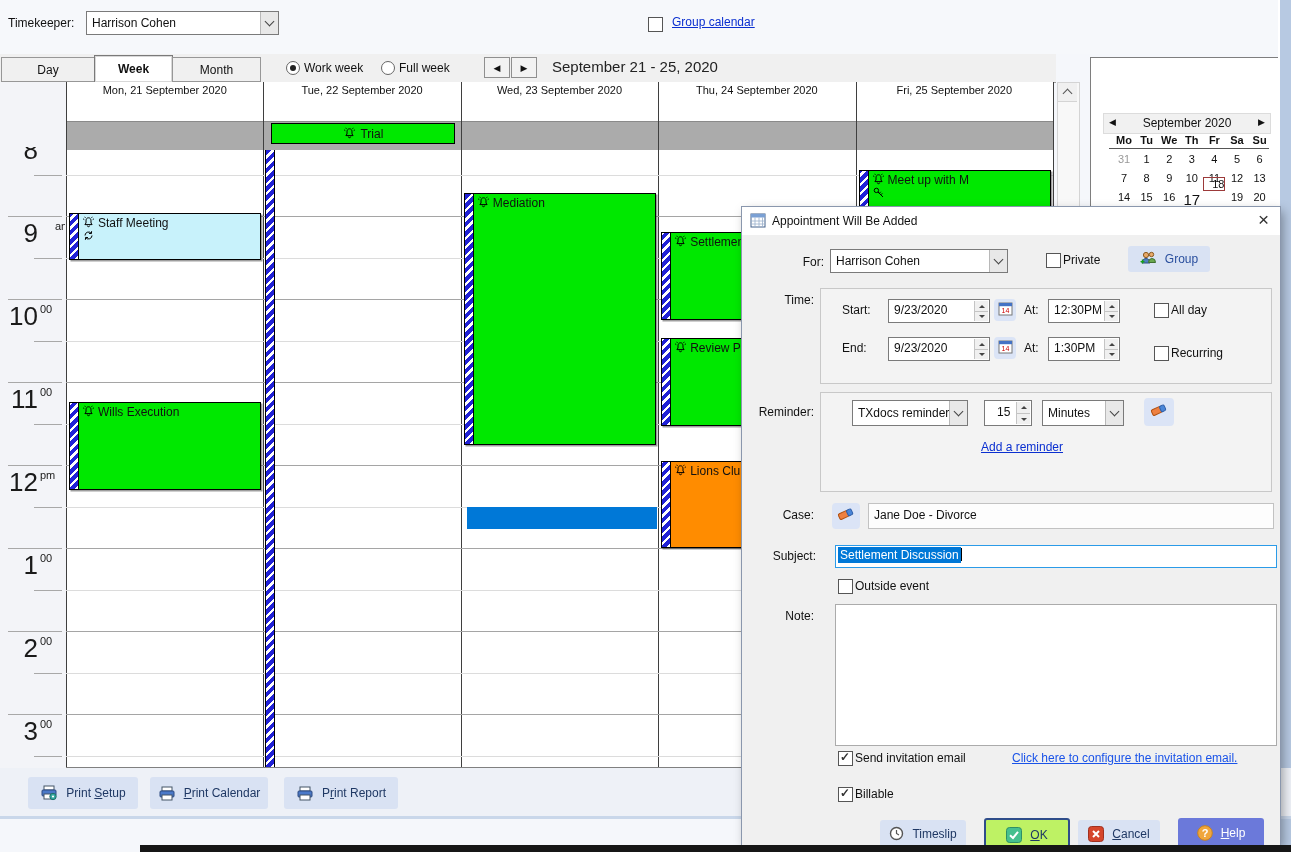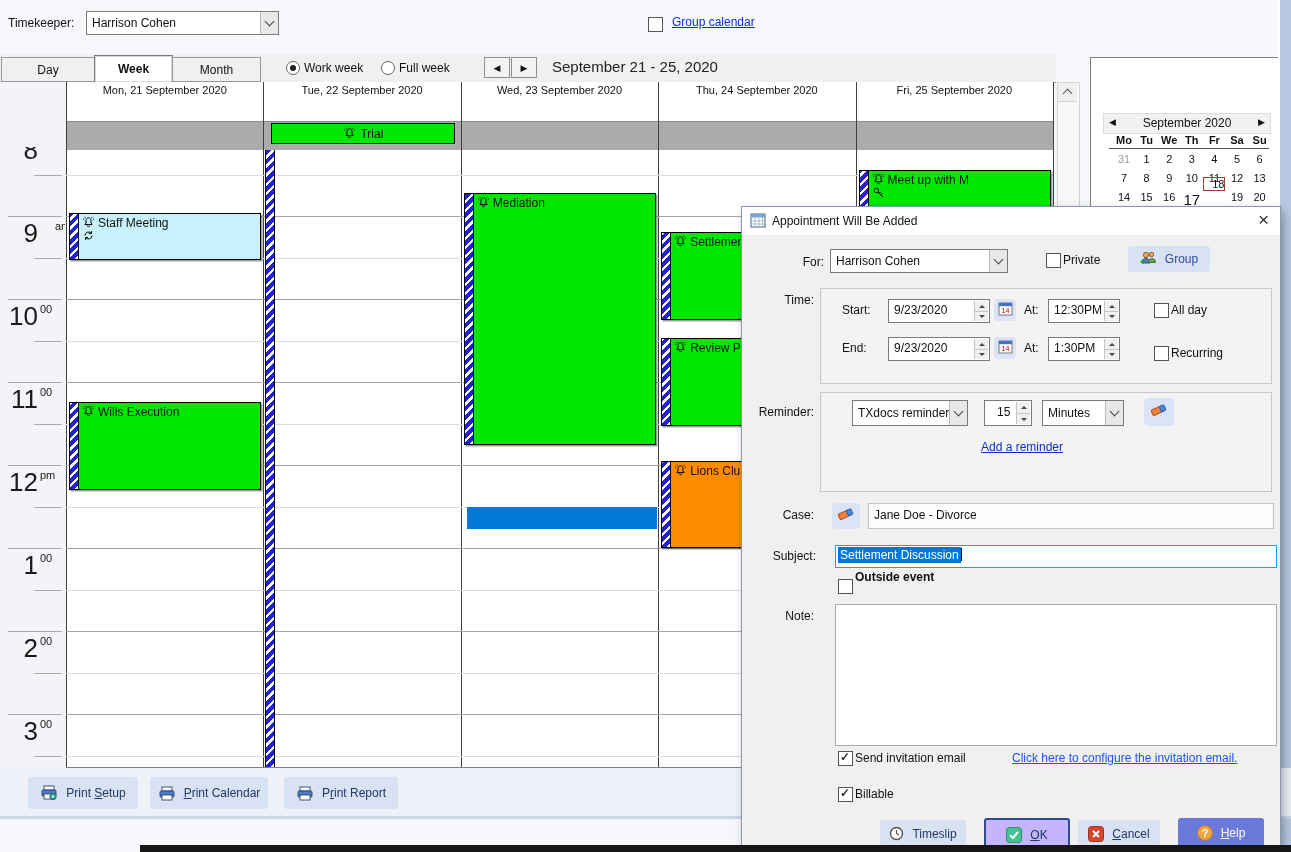--- a/index.html
+++ b/index.html
@@ -470,21 +470,21 @@
       <span class="fv" style="top:4px;">Jane Doe - Divorce</span>
     </div>
 
     <span class="lbl" style="left:8px;top:342px;width:66px;text-align:right;">Subject:</span>
     <div class="field" style="left:93px;top:338px;width:440px;height:21px;border:1px solid #2b9be8;">
       <span class="fv" style="top:2px;left:2px;">
         <span style="background:#0078d7;color:#fff;padding:1px 2px;">Settlement Discussion</span><span style="display:inline-block;width:1px;height:13px;background:#000;vertical-align:-2px;"></span>
       </span>
     </div>
     <span class="cb" style="left:96px;top:372px;"></span>
-    <span class="lbl" style="left:113px;top:363px;font-weight:bold;">Outside event</span>
+    <span class="lbl" style="left:113px;top:372px;">Outside event</span>
 
     <span class="lbl" style="left:32px;top:402px;width:40px;text-align:right;">Note:</span>
     <div class="field" style="left:93px;top:397px;width:440px;height:140px;border-color:#ababab;">
       <span class="fv"></span>
     </div>
 
     <span class="cb checked" style="left:96px;top:544px;"></span>
     <span class="lbl" style="left:113px;top:544px;">Send invitation email</span>
     <span class="link abs" style="left:270px;top:544px;color:#1a53e8;">Click here to configure the invitation email.</span>
 
@@ -494,21 +494,21 @@
     <div id="dialog-buttons">
         <div class="btn-lite" style="position: absolute; left: 138px; top: 613px; width: 86px; height: 27px;">
           <span style="display:inline-flex;">
             <svg width="15" height="15" viewBox="0 0 15 15">
               <circle cx="7.5" cy="7.5" r="6" fill="#fff" stroke="#555" stroke-width="1.4"></circle>
               <path d="M7.5 4 V7.5 L10 9" stroke="#555" stroke-width="1.2" fill="none"></path>
             </svg>
           </span>
           <span>Timeslip</span>
         </div>
-        <div class="btn-lite" style="position: absolute; left: 242px; top: 611px; width: 82px; height: 30px; border: 2px solid rgb(47, 77, 138); background: #c4b5fd;">
+        <div class="btn-lite" style="position: absolute; left: 242px; top: 611px; width: 82px; height: 30px; border: 2px solid rgb(47, 77, 138); background: #bef264;">
           <span style="display:inline-flex;">
             <svg width="16" height="16" viewBox="0 0 16 16">
               <rect x="0.5" y="0.5" width="15" height="15" rx="3" fill="#46c08e" stroke="#2e8f66"></rect>
               <path d="M4 8.2 L7 11 L12 4.8" stroke="#fff" stroke-width="2" fill="none"></path>
             </svg>
           </span>
           <span><span class="u">O</span>K</span>
         </div>
         <div class="btn-lite" style="position: absolute; left: 336px; top: 613px; width: 82px; height: 27px;">
           <span style="display:inline-flex;">

